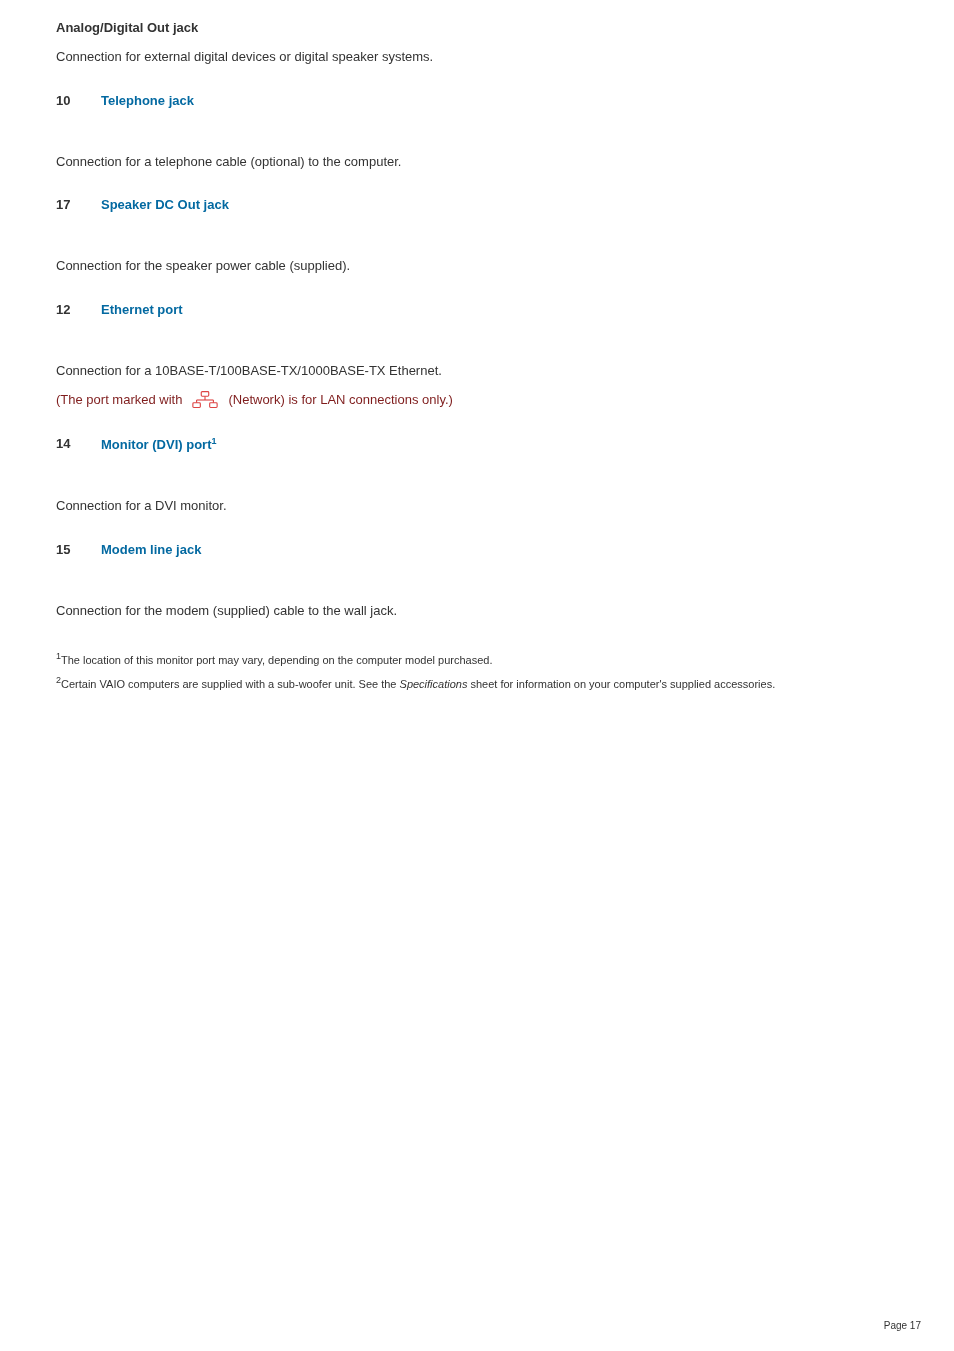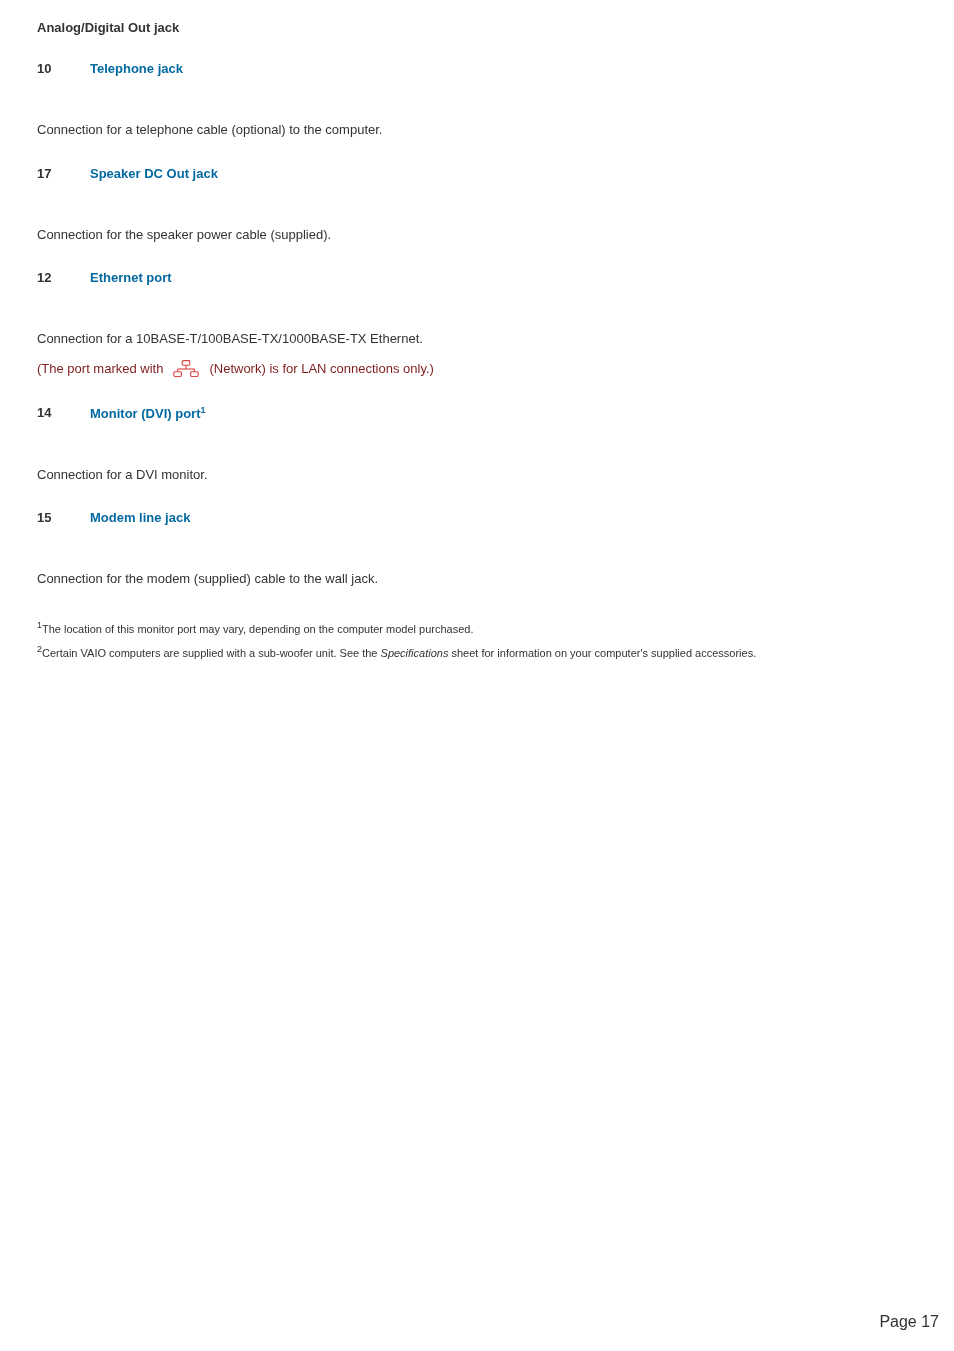--- a/index.html
+++ b/index.html
@@ -12,34 +12,33 @@
       background: #ffffff;
       font-family: Arial, Helvetica, sans-serif;
       font-size: 13px;
       color: #333333;
       width: 954px;
       min-height: 1351px;
       position: relative;
     }
 
     .page-content {
-      padding: 20px 47px 60px 37px;
+      padding: 20px 47px 60px 56px;
       max-width: 900px;
     }
 
     .section {
       margin-bottom: 20px;
     }
 
     .section-header {
       display: flex;
-      align-items: center;
+      align-items: flex-start;
       margin-bottom: 12px;
       margin-top: 26px;
-      gap: 8px;
     }
 
     .section-number {
       font-weight: bold;
       font-size: 13px;
       min-width: 45px;
       color: #333;
     }
 
     .section-title {
@@ -89,22 +88,22 @@
       margin-bottom: 6px;
     }
 
     .footnote sup {
       font-size: 9px;
     }
 
     .page-number {
       position: absolute;
       bottom: 20px;
-      right: 15px;
-      font-size: 16px;
+      right: 33px;
+      font-size: 10px;
       color: #333;
     }
 
     .italic {
       font-style: italic;
     }
 
     sup.ref {
       font-size: 9px;
       vertical-align: super;
@@ -123,20 +122,21 @@
       margin-bottom: 18px;
     }
   </style>
 </head>
 <body>
 
 <div class="page-content">
 
   <div class="section">
     <div class="top-section-title">Analog/Digital Out jack</div>
+    <div class="top-section-body">Connection for external digital devices or digital speaker systems.</div>
   </div>
 
   <div class="section">
     <div class="section-header">
       <span class="section-number">10</span>
       <span class="section-title">Telephone jack</span>
     </div>
     <div class="section-body">Connection for a telephone cable (optional) to the computer.</div>
   </div>
 

